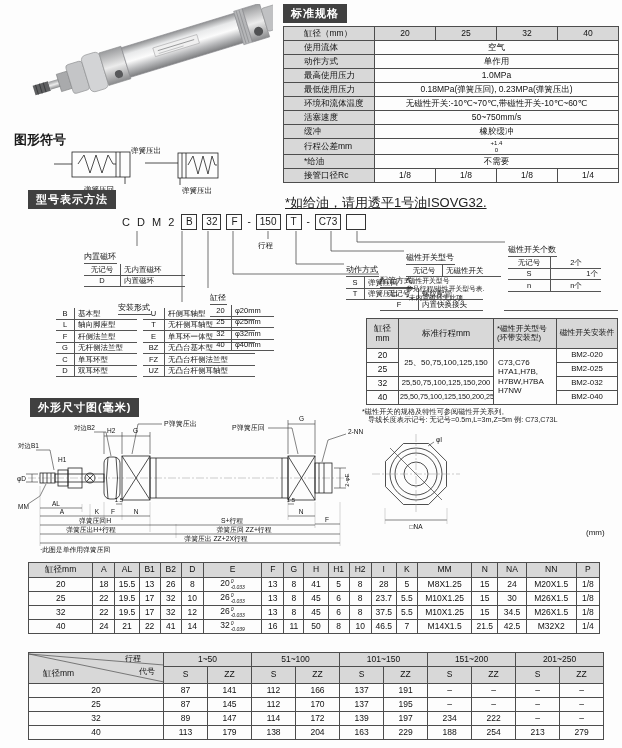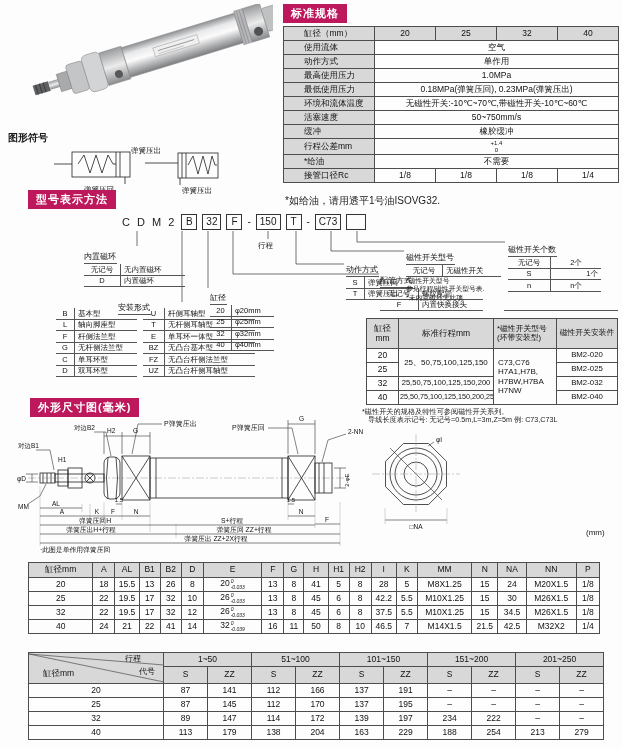--- a/index.html
+++ b/index.html
@@ -1,36 +1,36 @@
 <!DOCTYPE html>
 <html><head>
 <meta charset="utf-8">
 <style>
   html,body{margin:0;padding:0;background:#fff;}
   body{font-family:"Liberation Sans","DejaVu Sans",sans-serif;color:#1a1a1a;}
   #page{position:relative;width:622px;height:748px;background:#fdfdfd;overflow:hidden;}
   .abs{position:absolute;}
-  .bar{background:#be185d;color:#fff;font-weight:bold;font-size:11px;line-height:16px;padding:1px 8px 2px;letter-spacing:1px;white-space:nowrap;}
+  .bar{background:#404040;color:#fff;font-weight:bold;font-size:11px;line-height:16px;padding:1px 8px 2px;letter-spacing:1px;white-space:nowrap;}
   
   table{border-collapse:collapse;table-layout:fixed;}
   .t td{border:1px solid #4d4d4d;font-size:8.5px;line-height:1.15;padding:0 1px;text-align:center;color:#111;height:13px;overflow:hidden;white-space:nowrap;}
   .gray{background:#d8d8d8;}
   .t .lab{text-align:left;padding-left:20px;}
   
   .blocktitle{font-size:8px;color:#111;border-bottom:1px solid #555;display:inline-block;line-height:1.25;padding:0 1px 1px 0;white-space:nowrap;}
   .mt{border-collapse:collapse;}
   .mt td{font-size:7.5px;line-height:1;padding:1.5px 3px;border-bottom:1px solid #555;color:#111;white-space:nowrap;}
   .mt td:first-child{border-right:1px solid #555;text-align:center;}
   .note{font-size:6.8px;color:#222;line-height:1.3;white-space:nowrap;}
   .codebox{display:inline-block;border:1px solid #333;font-size:10px;line-height:14px;padding:0 3px;margin-left:5px;min-width:8px;text-align:center;vertical-align:middle;}
   .codedash{display:inline-block;font-size:10px;margin-left:5px;vertical-align:middle;}
   .stack{display:inline-flex;flex-direction:column;align-items:center;font-size:6px;line-height:1.05;vertical-align:middle;}
   .tolbase{font-size:8.5px;vertical-align:middle;}
   .tolstack{display:inline-flex;flex-direction:column;align-items:flex-start;font-size:5px;line-height:1.05;vertical-align:middle;margin-left:1px;}
-  .footnote{font-size:10px;color:#222;white-space:nowrap;}
+  .footnote{font-size:13px;color:#222;white-space:nowrap;text-decoration:underline;}
   svg text{fill:#111;}
   .corner{position:relative;}
   .corner .c-top{position:absolute;top:1px;right:22px;font-size:8px;}
   .corner .c-mid{position:absolute;top:14px;right:8px;font-size:8px;}
   .corner .c-left{position:absolute;bottom:4px;left:14px;font-size:8.5px;}
 </style>
 </head>
 <body>
 
 <div id="page">
@@ -67,21 +67,21 @@
       <line x1="128" y1="1" x2="154" y2="1" stroke="#a9aaac" stroke-width="0.6"></line>
       <rect x="212" y="-17.5" width="9" height="35" fill="#b4b5b7" stroke="#85868a" stroke-width="0.5"></rect>
       <line x1="214.5" y1="-17" x2="214.5" y2="17" stroke="#8d8e90" stroke-width="0.7"></line>
       <line x1="217.5" y1="-17" x2="217.5" y2="17" stroke="#8d8e90" stroke-width="0.7"></line>
       <rect x="221" y="-17.5" width="18" height="35" fill="url(#capg)" stroke="#85868a" stroke-width="0.6"></rect>
       <circle cx="230" cy="9" r="4.5" fill="#505153"></circle>
       <rect x="239" y="-12" width="14" height="24" rx="2" fill="#c0c1c3" stroke="#8d8e90" stroke-width="0.6"></rect>
     </g>
   </svg>
 
-  <div class="abs" style="left:8px;top:131px;font-size:10px;font-weight:bold">图形符号</div>
+  <div class="abs" style="left:14px;top:131px;font-size:13px;font-weight:bold">图形符号</div>
   <svg class="abs" style="left:50px;top:144px" width="190" height="52" viewBox="0 0 190 52">
     <g stroke="#222" stroke-width="0.8" fill="none">
       <line x1="4" y1="20" x2="22" y2="20"></line>
       <rect x="22" y="8" width="58" height="25"></rect>
       <polyline points="28,20 34,11 40,29 46,11 52,29 58,11 63,20 66,20"></polyline>
       <line x1="66" y1="8" x2="66" y2="33"></line>
         <line x1="70" y1="8" x2="70" y2="33"></line>
       <line x1="75" y1="33" x2="75" y2="40"></line>
       <line x1="95" y1="19" x2="128" y2="19"></line>
       <rect x="128" y="9" width="40" height="25"></rect>
@@ -618,21 +618,21 @@
       <td>10</td>
       <td><span class="tolbase">26</span><span class="tolstack">
               <i>0</i>
               <i>-0.033</i>
             </span></td>
       <td>13</td>
       <td>8</td>
       <td>45</td>
       <td>6</td>
       <td>8</td>
-      <td>42.2</td>
+      <td>23.7</td>
       <td>5.5</td>
       <td>M10X1.25</td>
       <td>15</td>
       <td>30</td>
       <td>M26X1.5</td>
       <td>1/8</td>
     </tr>
     <tr style="height:14px">
       <td>32</td>
       <td>22</td>

